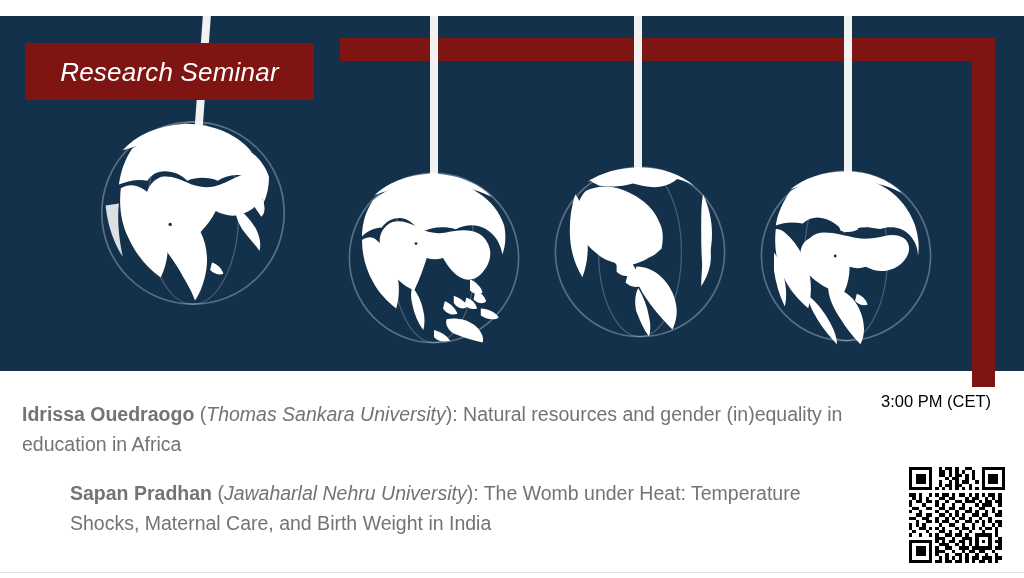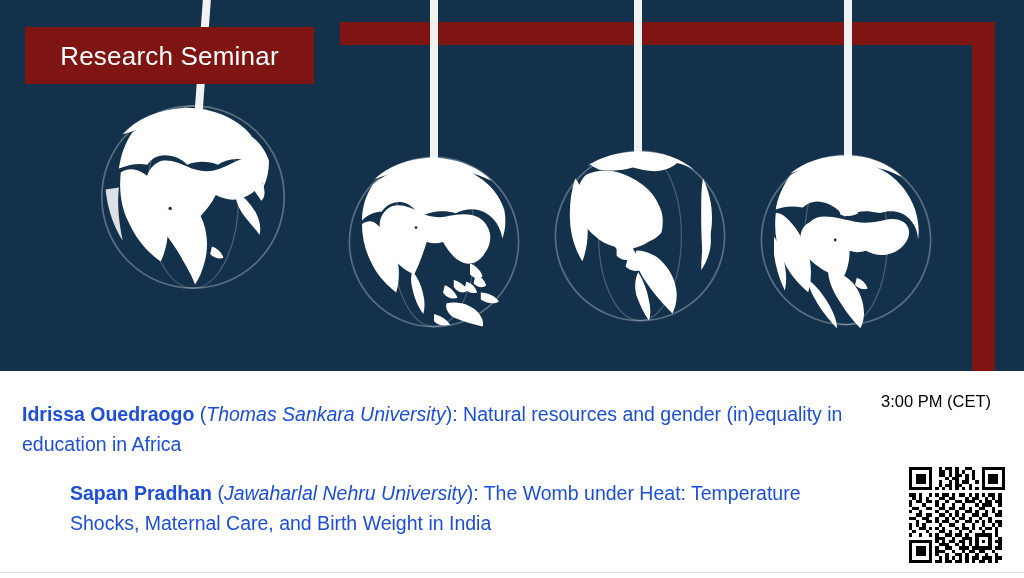--- a/index.html
+++ b/index.html
@@ -14,25 +14,26 @@
     position: relative;
     width: 1024px;
     height: 578px;
     overflow: hidden;
     background: #ffffff;
   }
   
   .hero {
     position: absolute;
     left: 0;
-    top: 0;
+    top: 16px;
     width: 1024px;
     height: 371px;
     background: #14314c;
     overflow: hidden;
+    font-style: italic;
   }
   
   .bar-h {
     position: absolute;
     left: 340px;
     top: 22px;
     width: 655px;
     height: 23px;
     background: #7e1512;
     z-index: 2;
@@ -93,21 +94,21 @@
     top: 371px;
     width: 1024px;
     height: 207px;
     background: #ffffff;
   }
   .talks {
     position: absolute;
     left: 22px;
     top: 28px;
     width: 830px;
-    color: #1d4ed8;
+    color: #737373;
   }
   .talk {
     font-size: 19.5px;
     line-height: 30px;
     margin-bottom: 19px;
   }
   .talk:last-child { margin-bottom: 0; margin-left: 48px; }
   .speaker { font-weight: bold; }
   .affil { font-style: italic; }
   .title-txt { font-weight: normal; }

